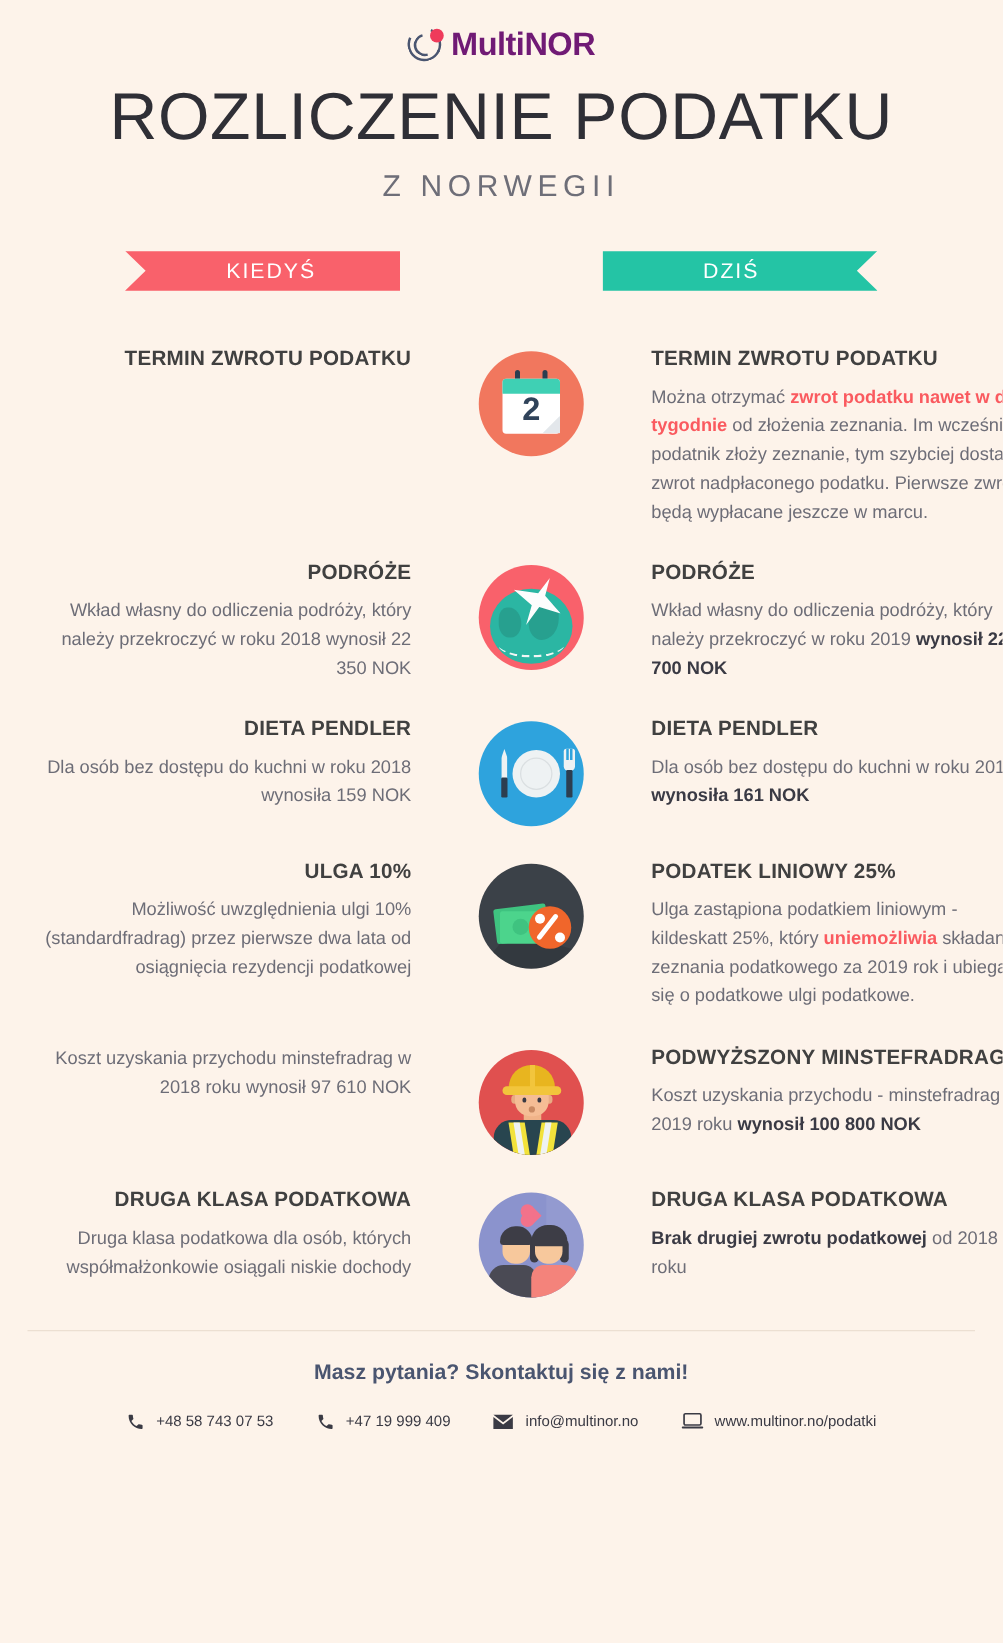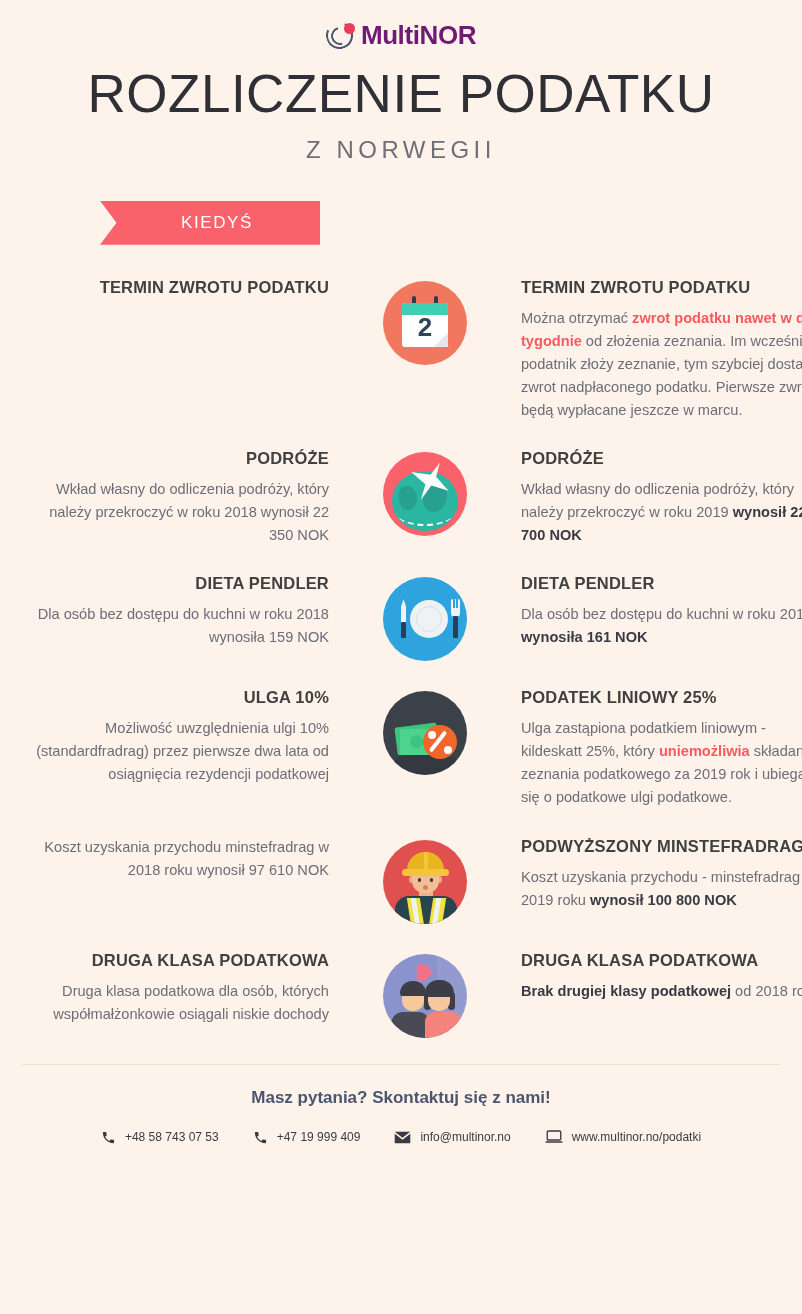--- a/index.html
+++ b/index.html
@@ -81,21 +81,21 @@
   }
 
   
   .banners {
     position: relative;
     height: 44px;
     margin-top: 37px;
   }
   .banner {
     position: absolute;
-    height: 44px;
+    height: 32px;
     display: flex;
     align-items: center;
     justify-content: center;
     color: #ffffff;
     font-size: 17px;
     letter-spacing: 1.6px;
   }
   .banner.left {
     left: 100px;
     width: 220px;
@@ -265,20 +265,21 @@
       <span class="dot"></span>
   </span>
   <span class="logo-text">MultiNOR</span>
 </div>
 
 <h1 class="title">ROZLICZENIE PODATKU</h1>
 <div class="subtitle">Z NORWEGII</div>
 
 <div class="banners">
   <div class="banner left">KIEDYŚ</div>
+  <div class="banner right">DZIŚ</div>
 </div>
 
 <div class="rows">
 
   <div class="row">
     <div class="col-left">
       <div class="h">TERMIN ZWROTU PODATKU</div>
     </div>
     <div class="icon-cell">
       <div class="circ ic-cal">
@@ -406,21 +407,21 @@
         <span class="ftail-l"></span>
           <span class="ftail-r"></span>
         <span class="mface"></span>
           <span class="mhair"></span>
         <span class="fface"></span>
           <span class="fhair"></span>
       </div>
     </div>
     <div class="col-right">
       <div class="h">DRUGA KLASA PODATKOWA</div>
-      <div class="p"><span></span><b>Brak drugiej klasy podatkowej</b><span> od 2018 roku</span></div>
+      <div class="p"><span></span><b>Brak drugiej zwrotu podatkowej</b><span> od 2018 roku</span></div>
     </div>
   </div>
 
 </div>
 
 <div class="divider"></div>
 <div class="footer-title">Masz pytania? Skontaktuj się z nami!</div>
 
 <div class="contacts">
   <div class="contact">

